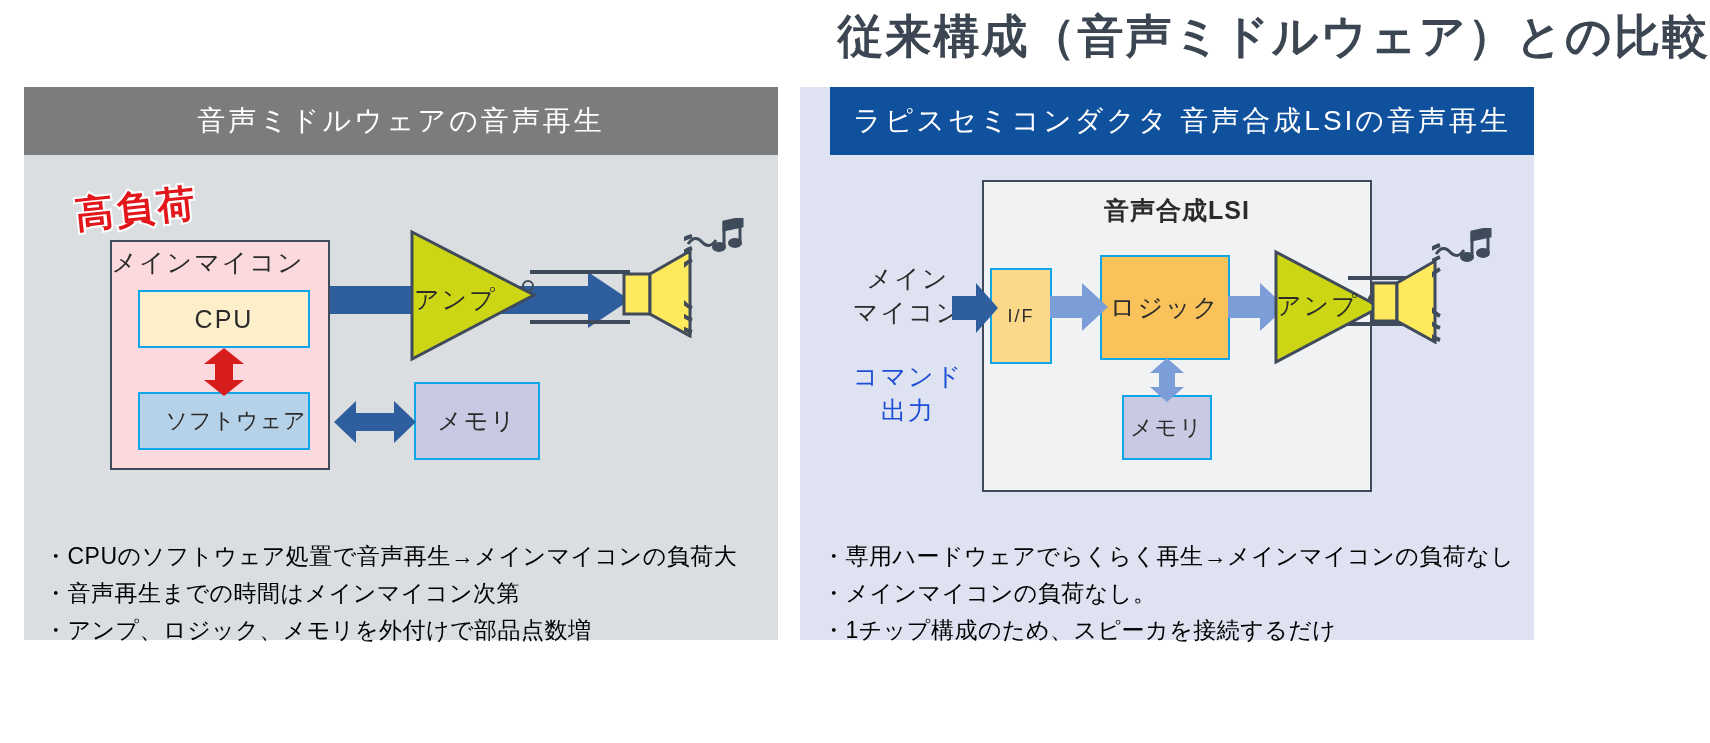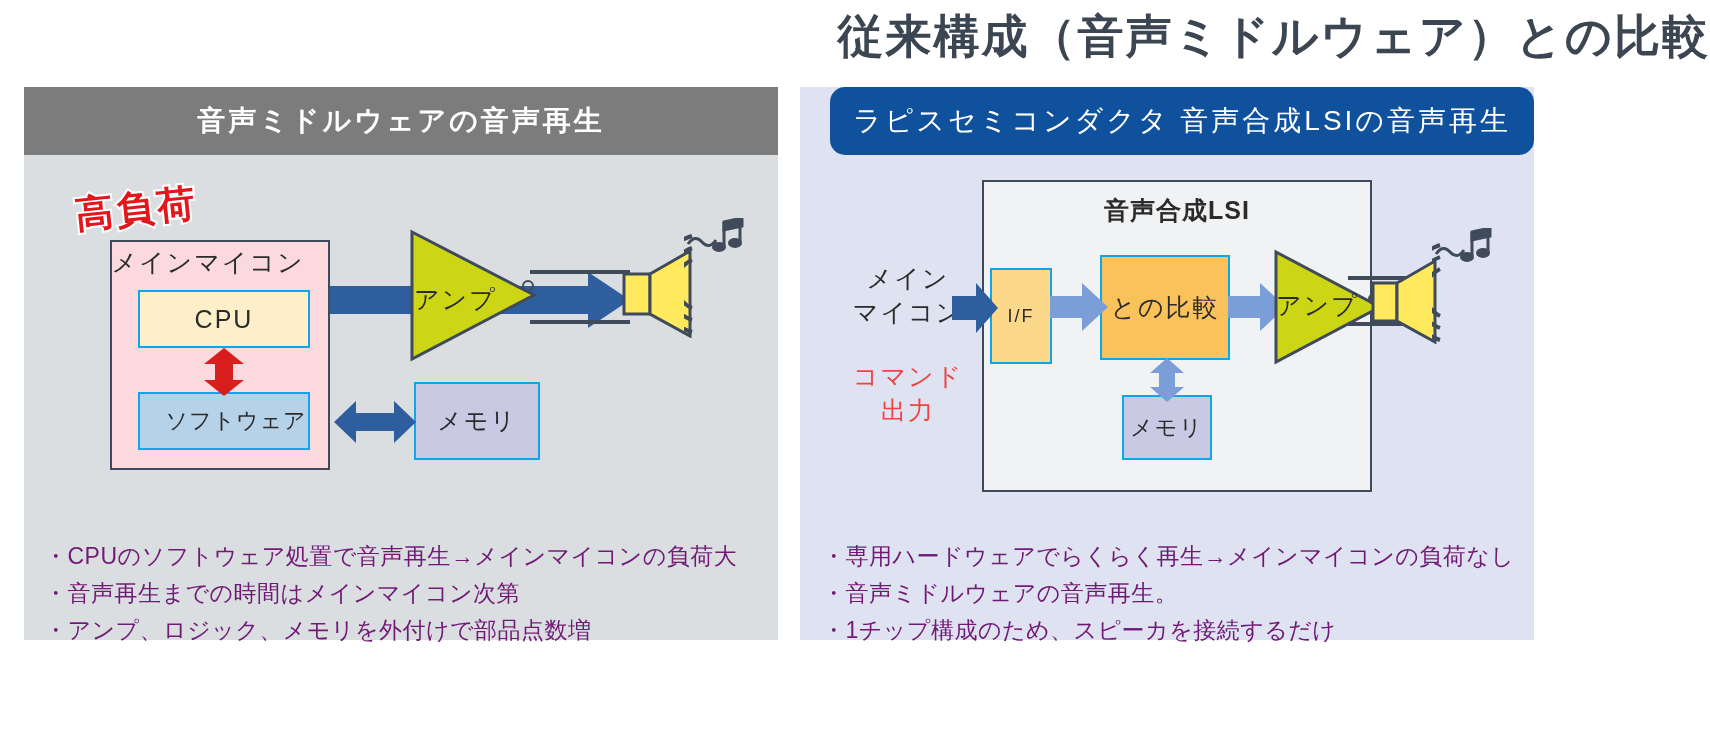--- a/index.html
+++ b/index.html
@@ -14,30 +14,30 @@
   
   #title {
     position: absolute; left: 0; top: 6px; width: 1710px;
     text-align: right;
     font-size: 46px; font-weight: 700; color: #3b4652;
     letter-spacing: 2px; white-space: nowrap;
   }
 
   
   .panel { position: absolute; }
-  #panel-left  { left: 24px;  top: 87px; width: 754px; height: 553px; background: #dadee1; font-weight: bold; }
+  #panel-left  { left: 24px;  top: 87px; width: 754px; height: 553px; background: #dadee1; }
   #panel-right { left: 800px; top: 87px; width: 734px; height: 553px; background: #dfe3f1; }
 
   .panel-header {
     position: absolute; left: 0; top: 0; height: 68px; width: 100%;
     display: flex; align-items: center; justify-content: center;
     color: #ffffff; font-size: 28px; letter-spacing: 3px; white-space: nowrap;
   }
   #header-left  { background: #7c7c7c; }
-  #header-right { background: #10519e; left: 30px; width: 704px; border-radius: 15px; }
+  #header-right { background: #10519e; left: 30px; width: 704px; }
 
   
   .box {
     position: absolute; display: flex; align-items: center; justify-content: center;
     border: 2px solid #0ea5e9; font-size: 25px; color: #2b2b2b;
     letter-spacing: 2px; white-space: nowrap;
   }
 
   
   #main-mcu-box {
@@ -86,37 +86,37 @@
   #lsi-label {
     position: absolute; left: 982px; top: 194px; width: 390px; text-align: center;
     font-size: 25px; color: #2b2b2b; letter-spacing: 1px; font-weight: bold;
   }
   #mcu-label-right {
     position: absolute; left: 848px; top: 262px; width: 120px;
     text-align: center; font-size: 25px; color: #2b2b2b; letter-spacing: 2px; line-height: 1.35;
   }
   #cmd-label-right {
     position: absolute; left: 846px; top: 360px; width: 124px;
-    text-align: center; font-size: 25px; color: #ef4444; letter-spacing: 2px; line-height: 1.35;
+    text-align: center; font-size: 25px; color: #1d4ed8; letter-spacing: 2px; line-height: 1.35;
   }
   #if-box    { left: 990px; top: 268px; width: 62px; height: 96px; background: #fcd98a; font-size: 18px; }
   #logic-box { left: 1100px; top: 255px; width: 130px; height: 105px; background: #f9c25a; font-size: 25px; }
   #memory-box-right { left: 1122px; top: 395px; width: 90px; height: 65px; background: #c9c9e4; font-size: 22px; }
 
   #arrow-dark-right  { position: absolute; left: 952px; top: 283px; width: 46px; height: 50px; }
   #arrow-light-1     { position: absolute; left: 1050px; top: 283px; width: 58px; height: 48px; }
   #arrow-light-2     { position: absolute; left: 1228px; top: 283px; width: 58px; height: 48px; }
   #varrow-right      { position: absolute; left: 1146px; top: 358px; width: 42px; height: 44px; }
   #amp-right  { position: absolute; left: 1272px; top: 248px; width: 112px; height: 118px; }
   #amp-right-label { position: absolute; left: 1276px; top: 289px; font-size: 25px; color: #2b2b2b; letter-spacing: 2px; }
   #speaker-right { position: absolute; left: 1370px; top: 258px; width: 74px; height: 86px; }
   #sound-right   { position: absolute; left: 1432px; top: 228px; width: 70px; height: 118px; }
 
   
-  .bullets { position: absolute; font-size: 23px; color: #701a75; line-height: 1.6; letter-spacing: 0.5px; }
+  .bullets { position: absolute; font-size: 23px; color: #000000; line-height: 1.6; letter-spacing: 0.5px; }
   #bullets-left  { left: 44px;  top: 538px; width: 720px; }
   #bullets-right { left: 822px; top: 538px; width: 700px; }
   .bullets div { white-space: nowrap; }
 </style>
 </head>
 <body>
 
 <div id="slide">
 
   <div id="title">従来構成（音声ミドルウェア）との比較</div>
@@ -191,21 +191,21 @@
   <div id="mcu-label-right">
     <div>メイン</div>
     <div>マイコン</div>
   </div>
   <div id="cmd-label-right">
     <div>コマンド</div>
     <div>出力</div>
   </div>
 
   <div class="box" id="if-box">I/F</div>
-  <div class="box" id="logic-box">との比較</div>
+  <div class="box" id="logic-box">ロジック</div>
   <div class="box" id="memory-box-right">メモリ</div>
 
   <svg id="arrow-dark-right" viewBox="0 0 46 50">
     <polygon points="0,13 24,13 24,0 46,25 24,50 24,37 0,37" fill="#2f5e9e"></polygon>
   </svg>
   <svg id="arrow-light-1" viewBox="0 0 58 48">
     <polygon points="0,13 32,13 32,0 58,24 32,48 32,35 0,35" fill="#7b9ed9"></polygon>
   </svg>
   <svg id="arrow-light-2" viewBox="0 0 58 48">
     <polygon points="0,13 32,13 32,0 58,24 32,48 32,35 0,35" fill="#7b9ed9"></polygon>
@@ -239,17 +239,17 @@
       <line x1="40" y1="28" x2="40" y2="4"></line>
       <line x1="56" y1="24" x2="56" y2="2"></line>
       <path d="M40,4 L58,0 L58,8 L40,12 Z" fill="#3f4a5a"></path>
     </g>
     <ellipse cx="35" cy="29" rx="7" ry="5" fill="#3f4a5a"></ellipse>
     <ellipse cx="51" cy="25" rx="7" ry="5" fill="#3f4a5a"></ellipse>
   </svg>
 
   <div class="bullets" id="bullets-right">
     <div>・専用ハードウェアでらくらく再生→メインマイコンの負荷なし</div>
-    <div>・音声ミドルウェアの音声再生。</div>
+    <div>・メインマイコンの負荷なし。</div>
     <div>・1チップ構成のため、スピーカを接続するだけ</div>
   </div>
 
 </div>
 
 </body></html>

